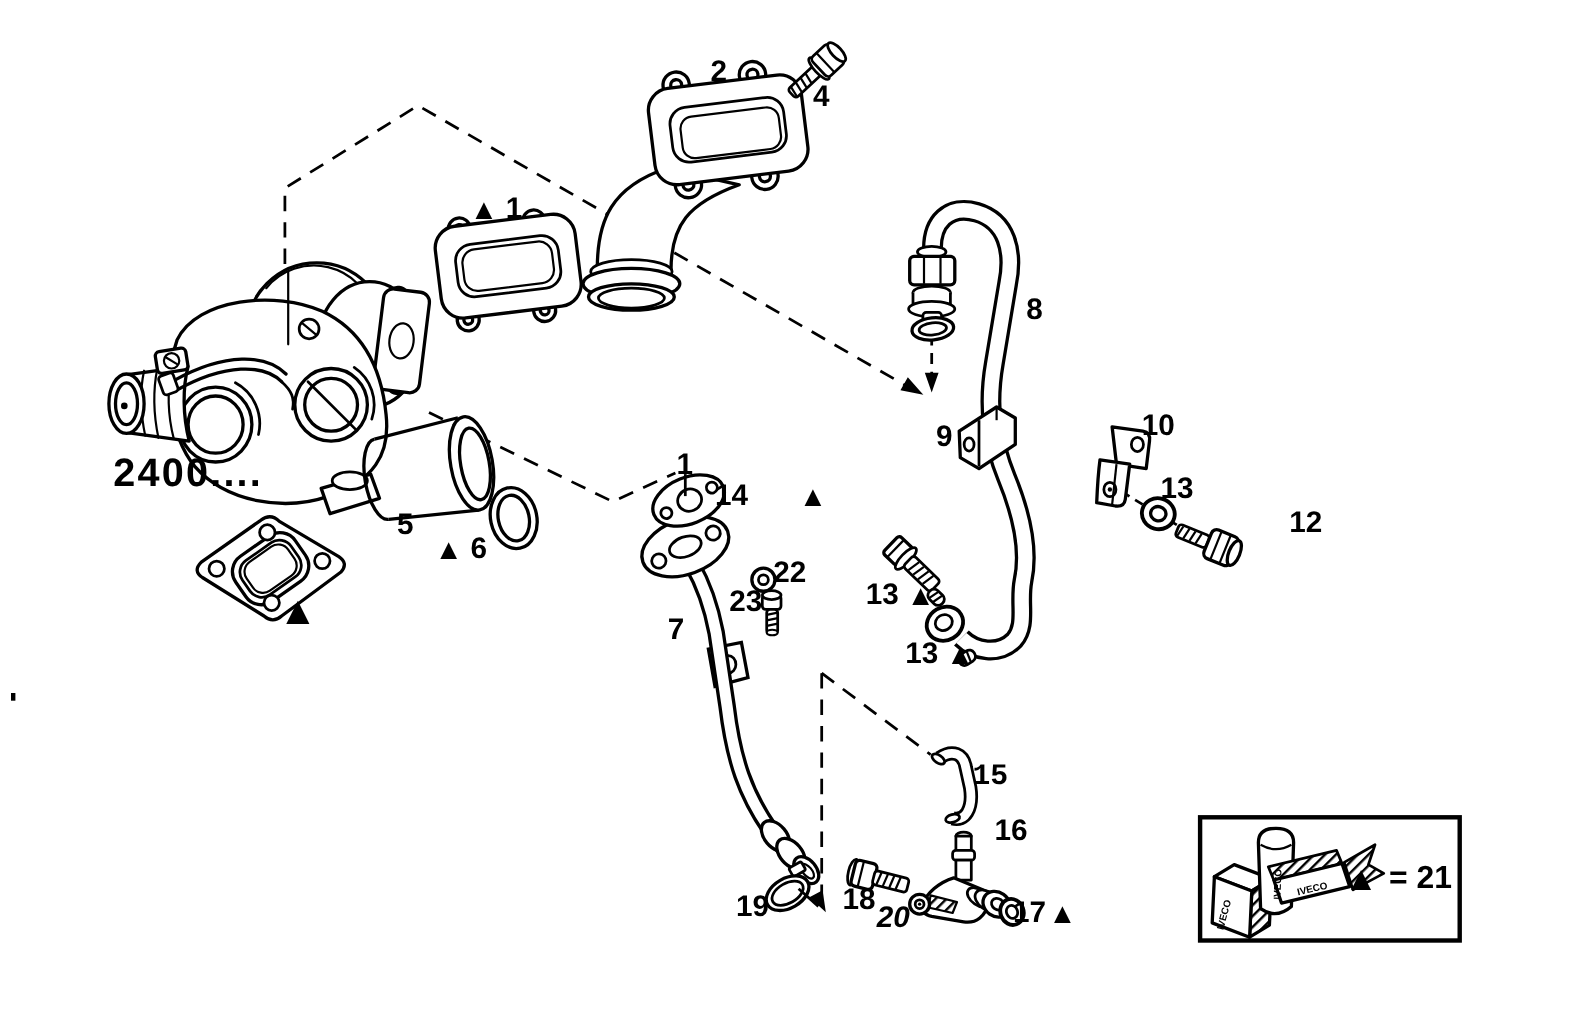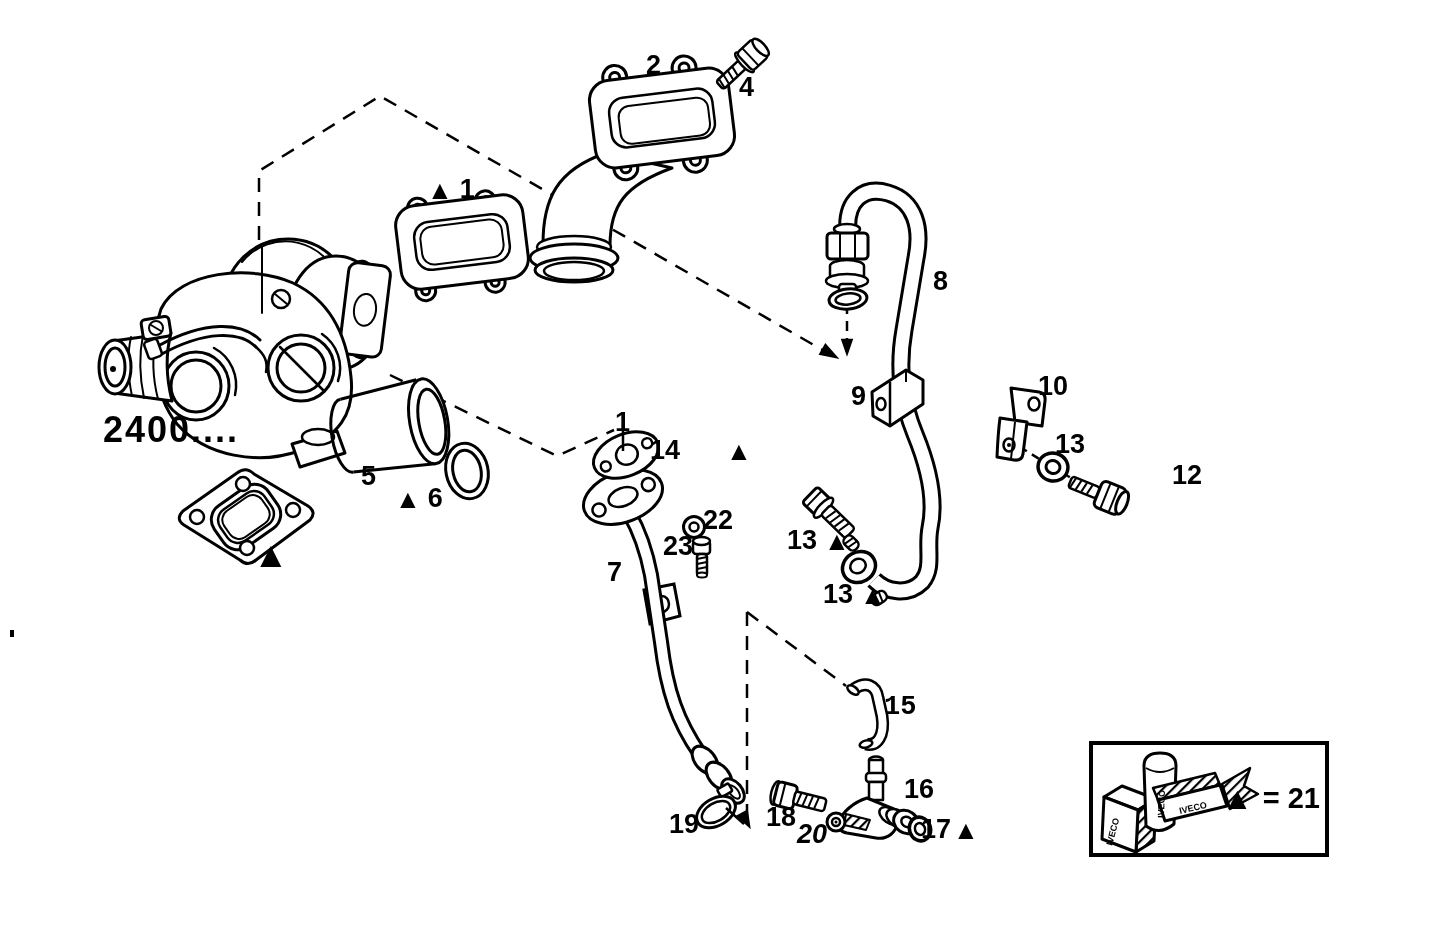--- a/index.html
+++ b/index.html
@@ -402,21 +402,21 @@
         <span class="num">13</span>
         <span class="tri">▲</span>
       </div>
       <div class="callout" style="left: 650px; top: 437px; gap: 46px;">
         <span class="num">14</span>
         <span class="tri">▲</span>
       </div>
       <div class="callout" style="left: 884px; top: 694px; font-family: Liberation Mono, monospace;">
         <span class="num">15</span>
       </div>
-      <div class="callout" style="left: 886px; top: 776px; padding-left: 18px;">
+      <div class="callout" style="left: 886px; top: 742px; padding-left: 18px;">
         <span class="num">16</span>
       </div>
       <div class="callout tight" style="left: 921px; top: 800px; margin-top: 16px;">
         <span class="num">17</span>
         <span class="tri">▲</span>
       </div>
       <div class="callout" style="left: 766px; top: 804px;">
         <span class="num">18</span>
       </div>
       <div class="callout" style="left: 669px; top: 811px;">

